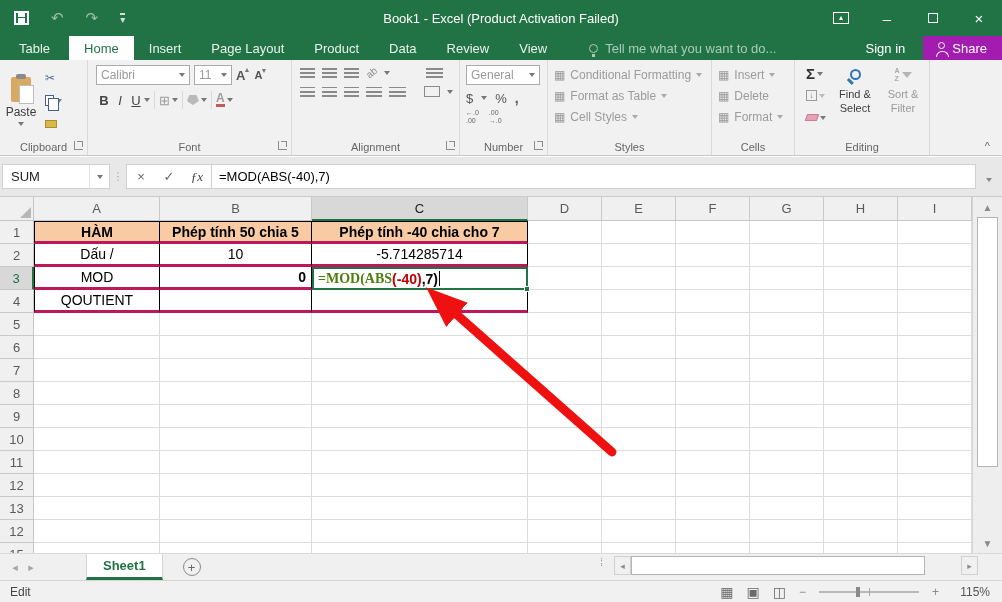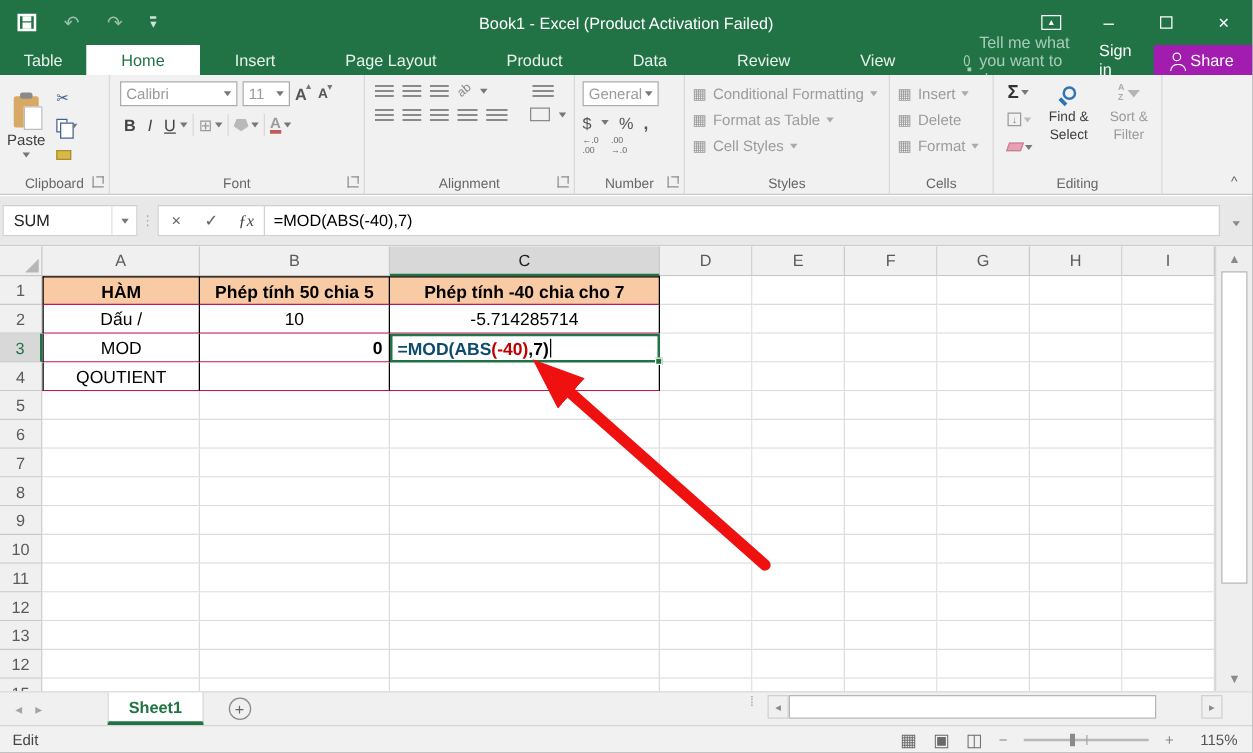--- a/index.html
+++ b/index.html
@@ -16,21 +16,21 @@
   .qat-glyph{font-size:15px;color:rgba(255,255,255,.55)}
   .qat-cust{font-size:10px;color:#cfe3d8;border-top:2px solid #cfe3d8;line-height:8px;padding-top:1px}
   .title-text{position:absolute;left:0;right:0;top:0;height:36px;display:flex;align-items:center;justify-content:center;font-size:13px;color:#fff}
   .winctl{position:absolute;right:0;top:0;height:36px;display:flex;align-items:center}
   .winbtn{width:46px;height:36px;display:flex;align-items:center;justify-content:center;font-size:15px;color:#fff}
   .rdo-ic{width:16px;height:12px;border:1px solid #fff;display:flex;align-items:center;justify-content:center;font-size:8px;line-height:1}
   .max-ic{width:10px;height:10px;border:1.5px solid #fff;display:inline-block}
 
   
   .tabrow{position:absolute;top:36px;left:0;right:0;height:24px;background:#217346;display:flex;align-items:stretch;font-size:13px;color:#e9f2ed}
-  .tab{display:flex;align-items:center;padding:0 28px;cursor:default;white-space:nowrap}
+  .tab{display:flex;align-items:center;padding:0 15px;cursor:default;white-space:nowrap}
   .tab.file{padding:0 19px}
   .tab.active{background:#fff;color:#217346}
   .tellme{display:flex;align-items:center;gap:7px;margin-left:27px;color:#a9ccba}
   .bulb{width:9px;height:9px;border:1.5px solid #a9ccba;border-radius:50%;position:relative}
   .bulb::after{content:"";position:absolute;left:2px;top:9px;width:3px;height:3px;background:#a9ccba}
   .signin{margin-left:auto;display:flex;align-items:center;padding:0 18px;color:#fff}
   .sharebox{display:flex;align-items:center;gap:7px;padding:0 15px;background:#a21caf;color:#fff}
   .person{width:7px;height:7px;border:1.5px solid #fff;border-radius:50%;position:relative;top:-3px}
   .person::after{content:"";position:absolute;left:-3px;top:8px;width:11px;height:5px;border:1.5px solid #fff;border-bottom:none;border-radius:6px 6px 0 0}
 
@@ -97,21 +97,21 @@
   #grid{position:absolute;top:197px;left:0;width:972px;height:356px;display:grid;grid-template-rows:24px repeat(15,23px);overflow:hidden;background:#fff}
   .corner{background:#f0f0f0;border-right:1px solid #c6c6c6;border-bottom:1px solid #c6c6c6;position:relative}
   .tri{position:absolute;right:2px;bottom:2px;width:0;height:0;border-left:11px solid transparent;border-bottom:11px solid #b7b7b7}
   .colhead{background:#f0f0f0;border-right:1px solid #c9c9c9;border-bottom:1px solid #c6c6c6;display:flex;align-items:center;justify-content:center;font-size:13px;color:#5a5a5a}
   .colhead.active{background:#d8d8d8;border-bottom:2px solid #217346;color:#1e1e1e}
   .rowhead{background:#f0f0f0;border-right:1px solid #c6c6c6;border-bottom:1px solid #c9c9c9;display:flex;align-items:center;justify-content:center;font-size:13px;color:#5a5a5a}
   .rowhead.active{background:#d8d8d8;border-right:2px solid #217346;color:#217346}
   .cell{background:#fff;border-right:1px solid #dcdcdc;border-bottom:1px solid #dcdcdc;display:flex;align-items:center;justify-content:center;font-size:14px;color:#000;overflow:hidden}
   .cell.head{background:#f9cba4;font-weight:bold}
   .cell.rnum{justify-content:flex-end;padding-right:5px;font-weight:bold}
-  .cell.bk{border-right:1px solid #000;border-bottom:1px solid #be185d}
+  .cell.bk{border-right:1px solid #000;border-bottom:3px solid #be185d}
   .cell.bkt{border-top:1px solid #000}
   .cell.bkl{border-left:1px solid #000}
   .cell.edit{border:2px solid #217346;justify-content:flex-start;padding-left:4px;font-weight:bold;position:relative;overflow:visible;z-index:4;background:#fff}
   .caret{display:inline-block;width:1px;height:15px;background:#000;margin-left:1px}
   .handle{position:absolute;right:-4px;bottom:-4px;width:6px;height:6px;background:#217346;border:1px solid #fff}
 
   
   .vscroll{position:absolute;top:197px;right:0;width:30px;height:356px;background:#eeeeee;border-left:1px solid #d5d5d5;display:flex;flex-direction:column;align-items:stretch}
   .vbtn{height:20px;display:flex;align-items:center;justify-content:center;color:#8a8a8a;font-size:10px}
   .vthumb{margin:0 4px;height:250px;background:#fff;border:1px solid #b5b5b5}
@@ -265,21 +265,21 @@
           <span style="width:16px;height:11px;border:1px solid #8a8a8a;display:inline-block"></span>
             <span class="dd"></span>
         </div>
       </div>
       <div class="glabel">Alignment</div>
       <span class="lnch"></span>
     </div>
 
     <div class="rgroup" style="left:460px;width:88px">
       <div style="padding:5px 6px 0 6px">
-        <span class="combo" style="width:61px">
+        <span class="combo" style="width:74px">
             <span>General</span>
             <span class="dd"></span>
           </span>
         <div style="display:flex;align-items:center;gap:8px;margin-top:5px;color:#555">
           <span style="font-size:13px">$</span>
             <span class="dd"></span>
           <span style="font-size:13px">%</span>
           <span style="font-size:14px;font-weight:bold">,</span>
         </div>
         <div style="display:flex;gap:10px;margin-top:3px">
@@ -420,21 +420,21 @@
       <div class="cell"></div>
       <div class="cell"></div>
       <div class="cell"></div>
       <div class="cell"></div>
       <div class="cell"></div>
       <div class="cell"></div>
       <div class="rowhead active">3</div>
       <div class="cell bk bkl">MOD</div>
       <div class="cell rnum bk">0</div>
       <div class="cell edit">
-        <span style="color: #0c4a6e;">=MOD(ABS</span>
+        <span style="color: #4d7c0f; font-family: Liberation Serif, serif;">=MOD(ABS</span>
         <span style="color: rgb(192, 0, 0);">(-40)</span>
         <span style="color: rgb(0, 0, 0);">,7)</span>
         <span class="caret"></span>
         <span class="handle"></span>
       </div>
       <div class="cell"></div>
       <div class="cell"></div>
       <div class="cell"></div>
       <div class="cell"></div>
       <div class="cell"></div>

